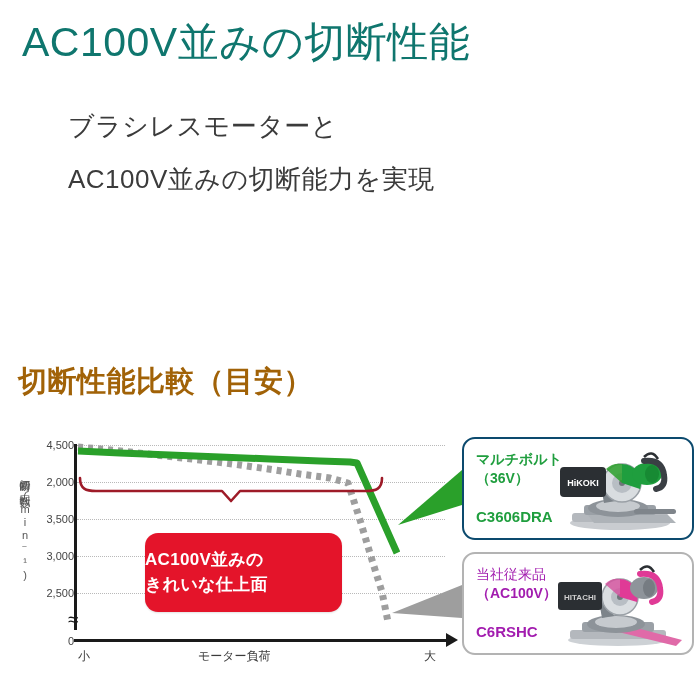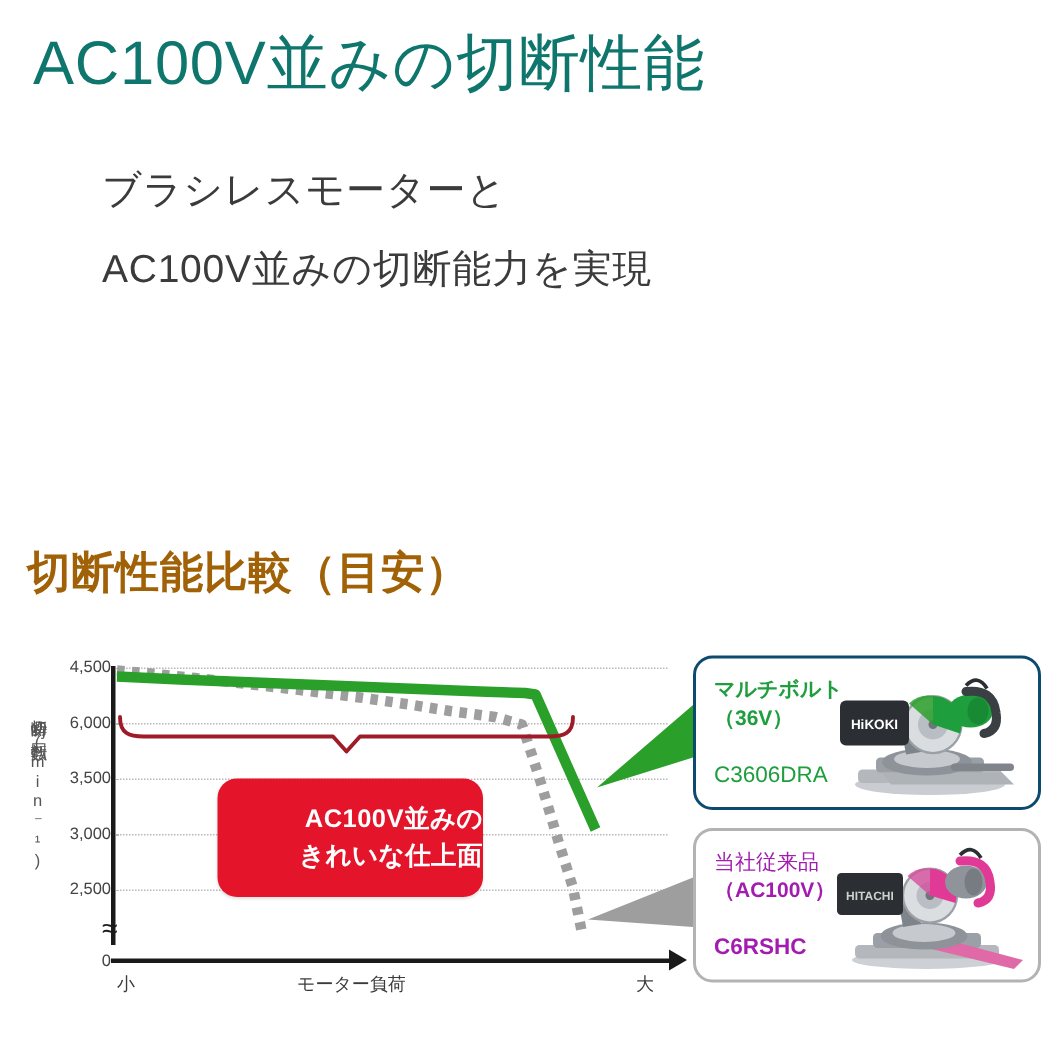--- a/index.html
+++ b/index.html
@@ -84,26 +84,26 @@
   }
   .x-lab{position:absolute;font-size:12px;color:#3b3b3b;white-space:nowrap;}
   .x-lab.small{left:78px;top:648px;}
   .x-lab.mid{left:198px;top:648px;}
   .x-lab.big{left:424px;top:648px;}
 
   .series-svg{position:absolute;left:0;top:0;width:700px;height:268px;overflow:visible;}
 
   
   .callout{
-    position:absolute;left:145px;top:519px;
-    width:177px;height:79px;
+    position:absolute;left:145px;top:533px;
+    width:197px;height:79px;
     background:#e4142a;border-radius:13px;
     box-shadow:0 1px 2px rgba(0,0,0,0.12);
     display:flex;flex-direction:column;
-    align-items:flex-end;justify-content:center;
+    align-items:flex-start;justify-content:center;
     color:#ffffff;font-weight:700;
     font-size:17px;line-height:1.42;
     letter-spacing:0.3px;
   }
   .callout div{white-space:nowrap;}
 
   
   .card{
     position:absolute;border-radius:13px;background:#ffffff;
     box-sizing:border-box;
@@ -117,21 +117,21 @@
     border:2px solid #b3b3b3;
   }
   .card .c-title{
     position:absolute;left:12px;top:11px;
     font-size:14px;font-weight:700;line-height:1.35;
     white-space:nowrap;
   }
   .card .c-title .l2{font-weight:700;}
   .card .c-model{
     position:absolute;left:12px;bottom:13px;
-    font-size:15px;font-weight:400;white-space:nowrap;
+    font-size:15px;font-weight:700;white-space:nowrap;
   }
   .card.green .c-title,.card.green .c-model{color:#1f9e3e;}
   .card.gray .c-title,.card.gray .c-model{color:#a21caf;font-weight:400;}
   .card.gray .c-model{font-weight:700;}
 
   .saw{position:absolute;right:4px;top:6px;width:140px;height:92px;}
 </style>
 </head>
 <body>
 
@@ -147,21 +147,21 @@
   <div class="section-title">切断性能比較（目安）</div>
 
   <div>
 
     <div class="y-axis-title">
       <span>切断時の回転数(min⁻¹)</span>
     </div>
 
     <div class="y-labels">
       <span style="top:13px;">4,500</span>
-      <span style="top:50px;">6,000</span>
+      <span style="top:50px;">2,000</span>
       <span style="top:87px;">3,500</span>
       <span style="top:124px;">3,000</span>
       <span style="top:161px;">2,500</span>
       <span style="top:209px;">0</span>
     </div>
 
     <div class="plot">
       <div class="gridline" style="top:1px;"></div>
       <div class="gridline" style="top:38px;"></div>
       <div class="gridline" style="top:75px;"></div>

